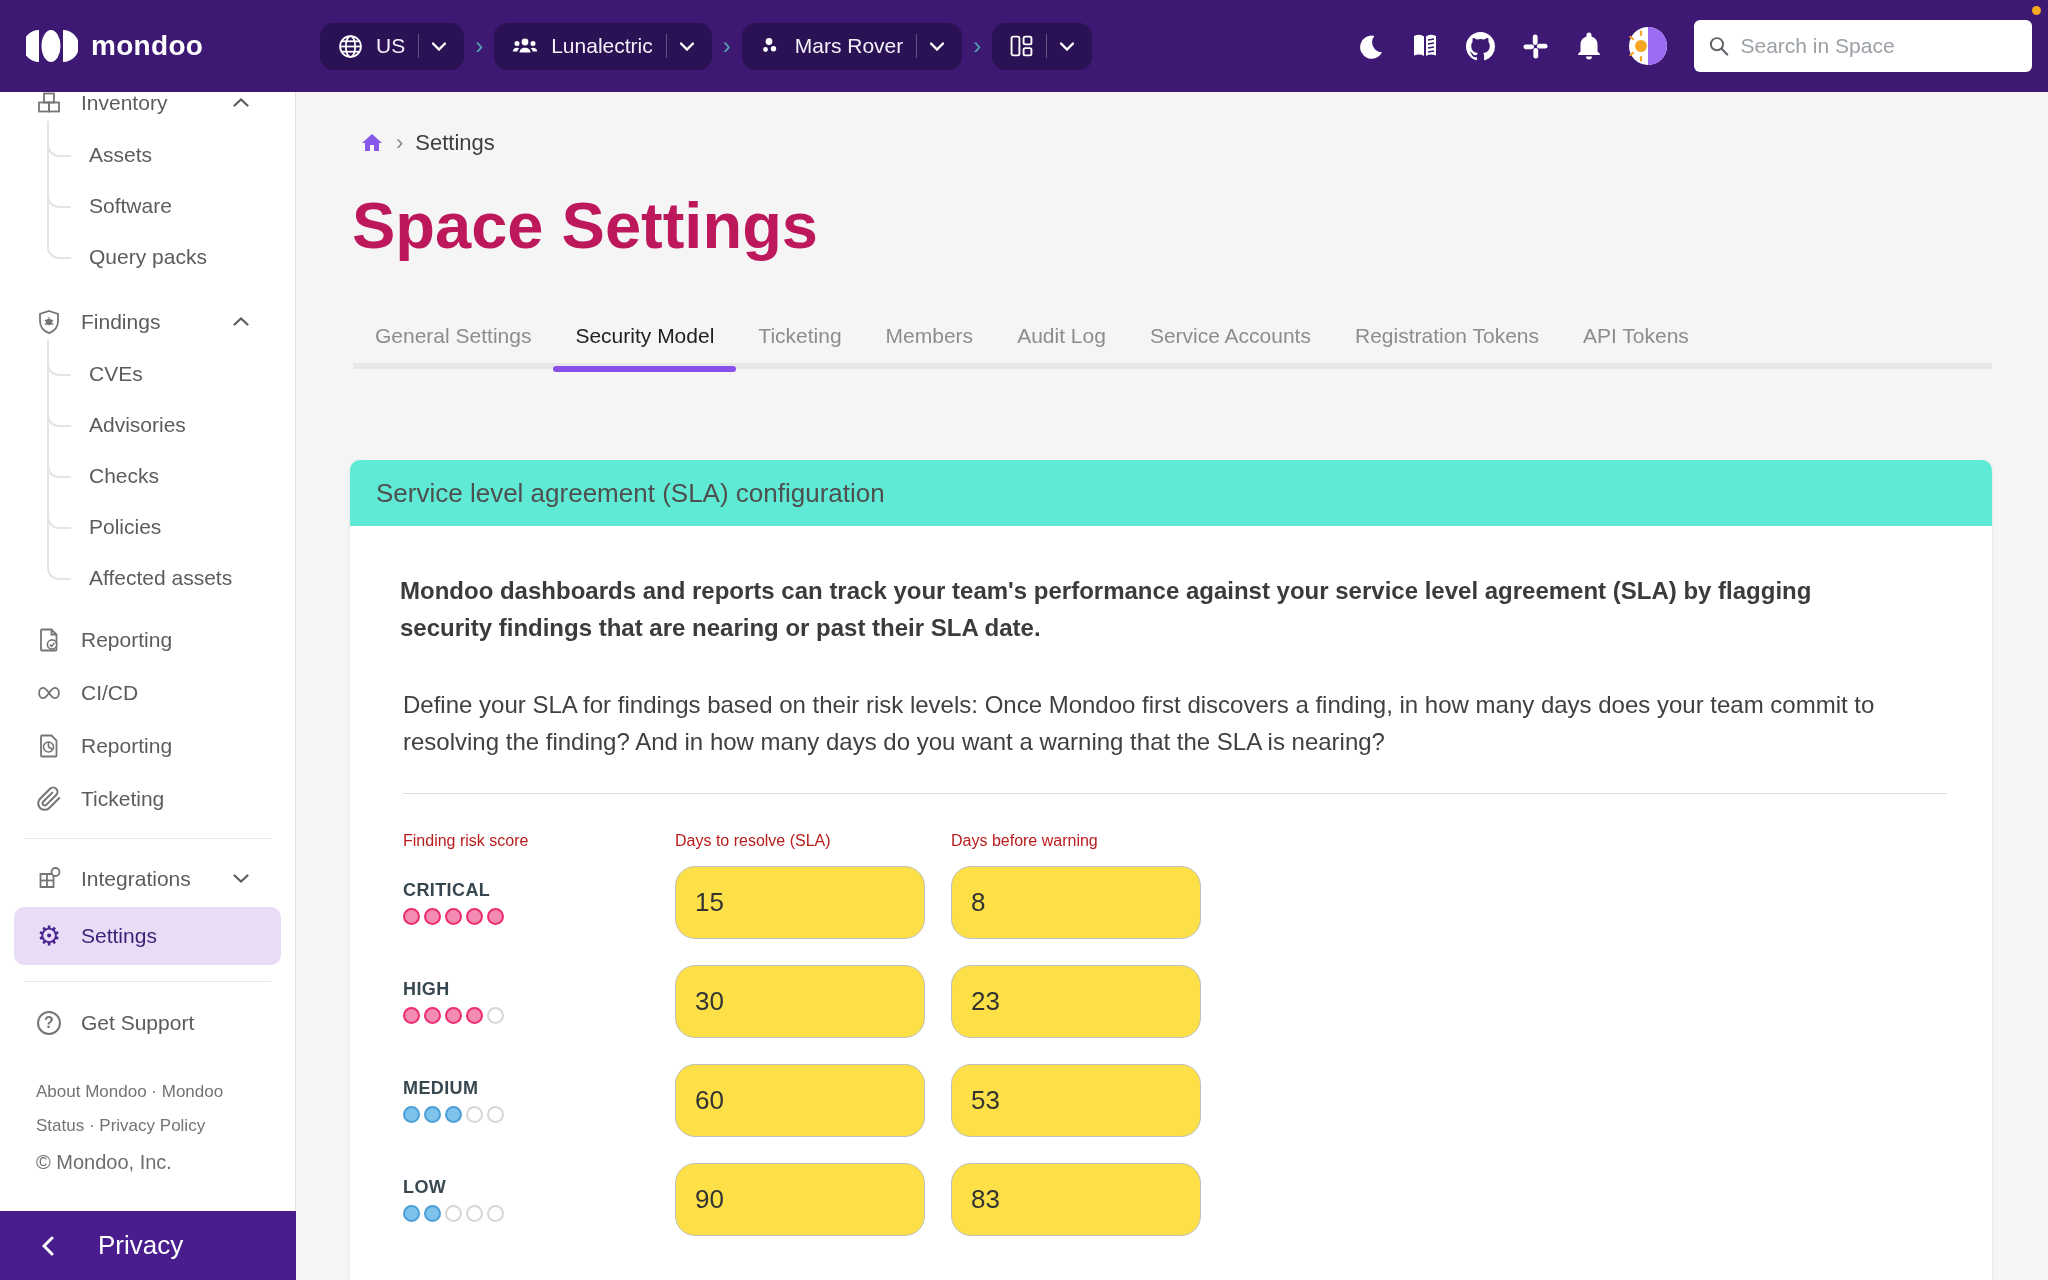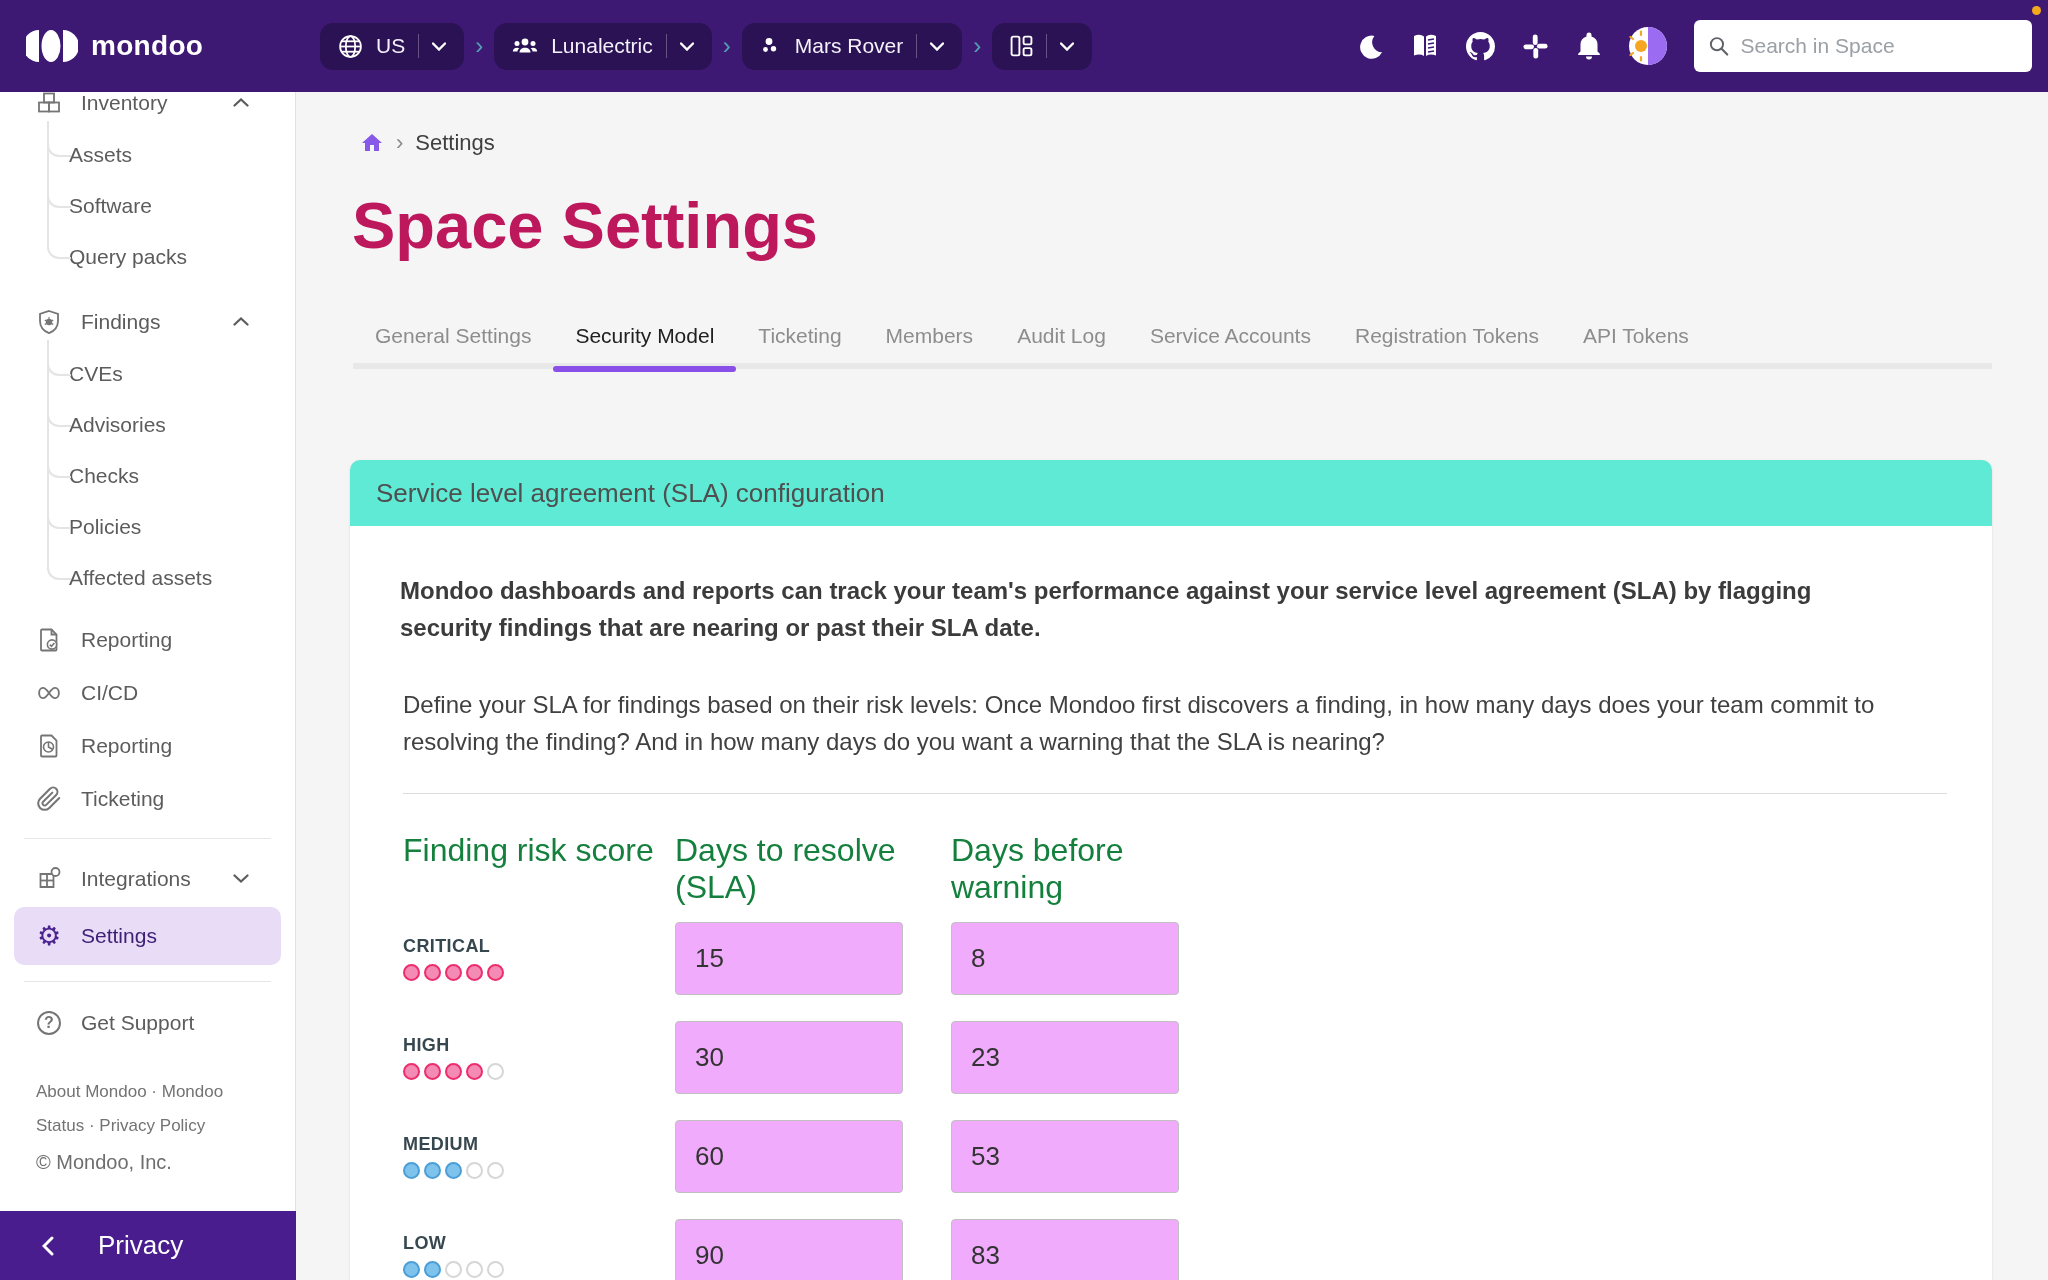--- a/index.html
+++ b/index.html
@@ -31,21 +31,21 @@
   .sidebar { position:absolute; top:92px; left:0; width:296px; height:1119px; background:#ffffff;
     border-right:1px solid #e2e2e2; overflow:hidden; z-index:10; }
   .nav { margin-top:-16px; }
   .nav-item { height:53px; display:flex; align-items:center; padding:0 46px 0 36px; gap:19px;
     color:#5c5c5c; font-size:21px; cursor:pointer; }
   .nav-icon { width:26px; height:26px; flex:none; display:flex; align-items:center; justify-content:center; }
   .nav-chevron { margin-left:auto; display:flex; }
   .subtree { position:relative; }
   .subtree::before { content:""; position:absolute; left:47px; top:-8px; height:calc(100% - 25px);
     width:2px; background:#e4e4e4; }
-  .sub-item { position:relative; height:51px; display:flex; align-items:center; padding-left:69px;
+  .sub-item { position:relative; height:51px; display:flex; align-items:center; padding-left:89px;
     color:#5c5c5c; font-size:21px; cursor:pointer; }
   .sub-item::before { content:""; position:absolute; left:47px; top:0; width:22px; height:26px;
     border-left:2px solid #e4e4e4; border-bottom:2px solid #e4e4e4; border-bottom-left-radius:12px; }
   .nav-divider { border:none; border-top:1px solid #e6e6e6; margin:13px 24px; }
   .nav-item.active { background:#E9DCF7; border-radius:10px; margin:2px 14px; height:58px;
     padding:0 32px 0 22px; color:#3D1F75; }
   .nav-item.active .nav-label { color:#3D1F75; }
   .gear-glyph { font-size:27px; color:#4a2391; line-height:1; }
   .help-circle { width:24px; height:24px; border:2px solid #757575; border-radius:50%;
     display:flex; align-items:center; justify-content:center; font-size:16px; color:#757575; font-weight:bold; }
@@ -77,28 +77,28 @@
     display:flex; align-items:center; padding-left:26px; }
   .panel-title { font-size:26px; color:#4f4f4f; }
   .panel-body { background:#ffffff; height:846px; padding:0 45px; }
   .intro-bold { padding-top:46px; font-size:24px; font-weight:bold; color:#3b3b3b;
     line-height:37px; margin:0 70px 0 5px; }
   .intro { margin:40px 28px 0 8px; font-size:24px; color:#404040; line-height:37px; }
   .sla-divider { border:none; border-top:1px solid #dcdcdc; margin:33px 0 0 8px; }
 
   .sla-table { margin:38px 0 0 8px; }
   .sla-head { display:grid; grid-template-columns:272px 276px 250px; }
-  .sla-head div { font-size:32px; color:#15803d; }
+  .sla-head div { font-size:16px; color:#b91c1c; }
   .sla-rows { margin-top:16px; display:grid; grid-template-columns:272px 276px 250px; row-gap:26px; }
   .risk-cell { display:flex; flex-direction:column; justify-content:center; }
   .risk-label { font-size:18px; font-weight:bold; color:#37474f; letter-spacing:.4px; }
   .dots { display:flex; gap:4px; margin-top:7px; }
   .dot { width:17px; height:17px; border-radius:50%; border:2.5px solid #d6d6d6; background:#ffffff; }
-  .sla-input { width:228px; height:73px; border:1px solid #c0c0c0; border-radius:4px;
-    font-size:26px; color:#333333; padding-left:19px; outline:none; background:#f0abfc;
+  .sla-input { width:250px; height:73px; border:1px solid #c0c0c0; border-radius:20px;
+    font-size:26px; color:#333333; padding-left:19px; outline:none; background:#fde047;
     font-family:"Liberation Sans", sans-serif; }
 </style>
 </head>
 <body>
 
 <div class="header">
   <div class="logo">
     <svg width="52" height="34" viewBox="0 0 52 34">
       <path d="M13,1 a16,16 0 0,0 0,32 z" fill="#fff"></path>
       <ellipse cx="25" cy="17" rx="9.5" ry="16" fill="#fff"></ellipse>

